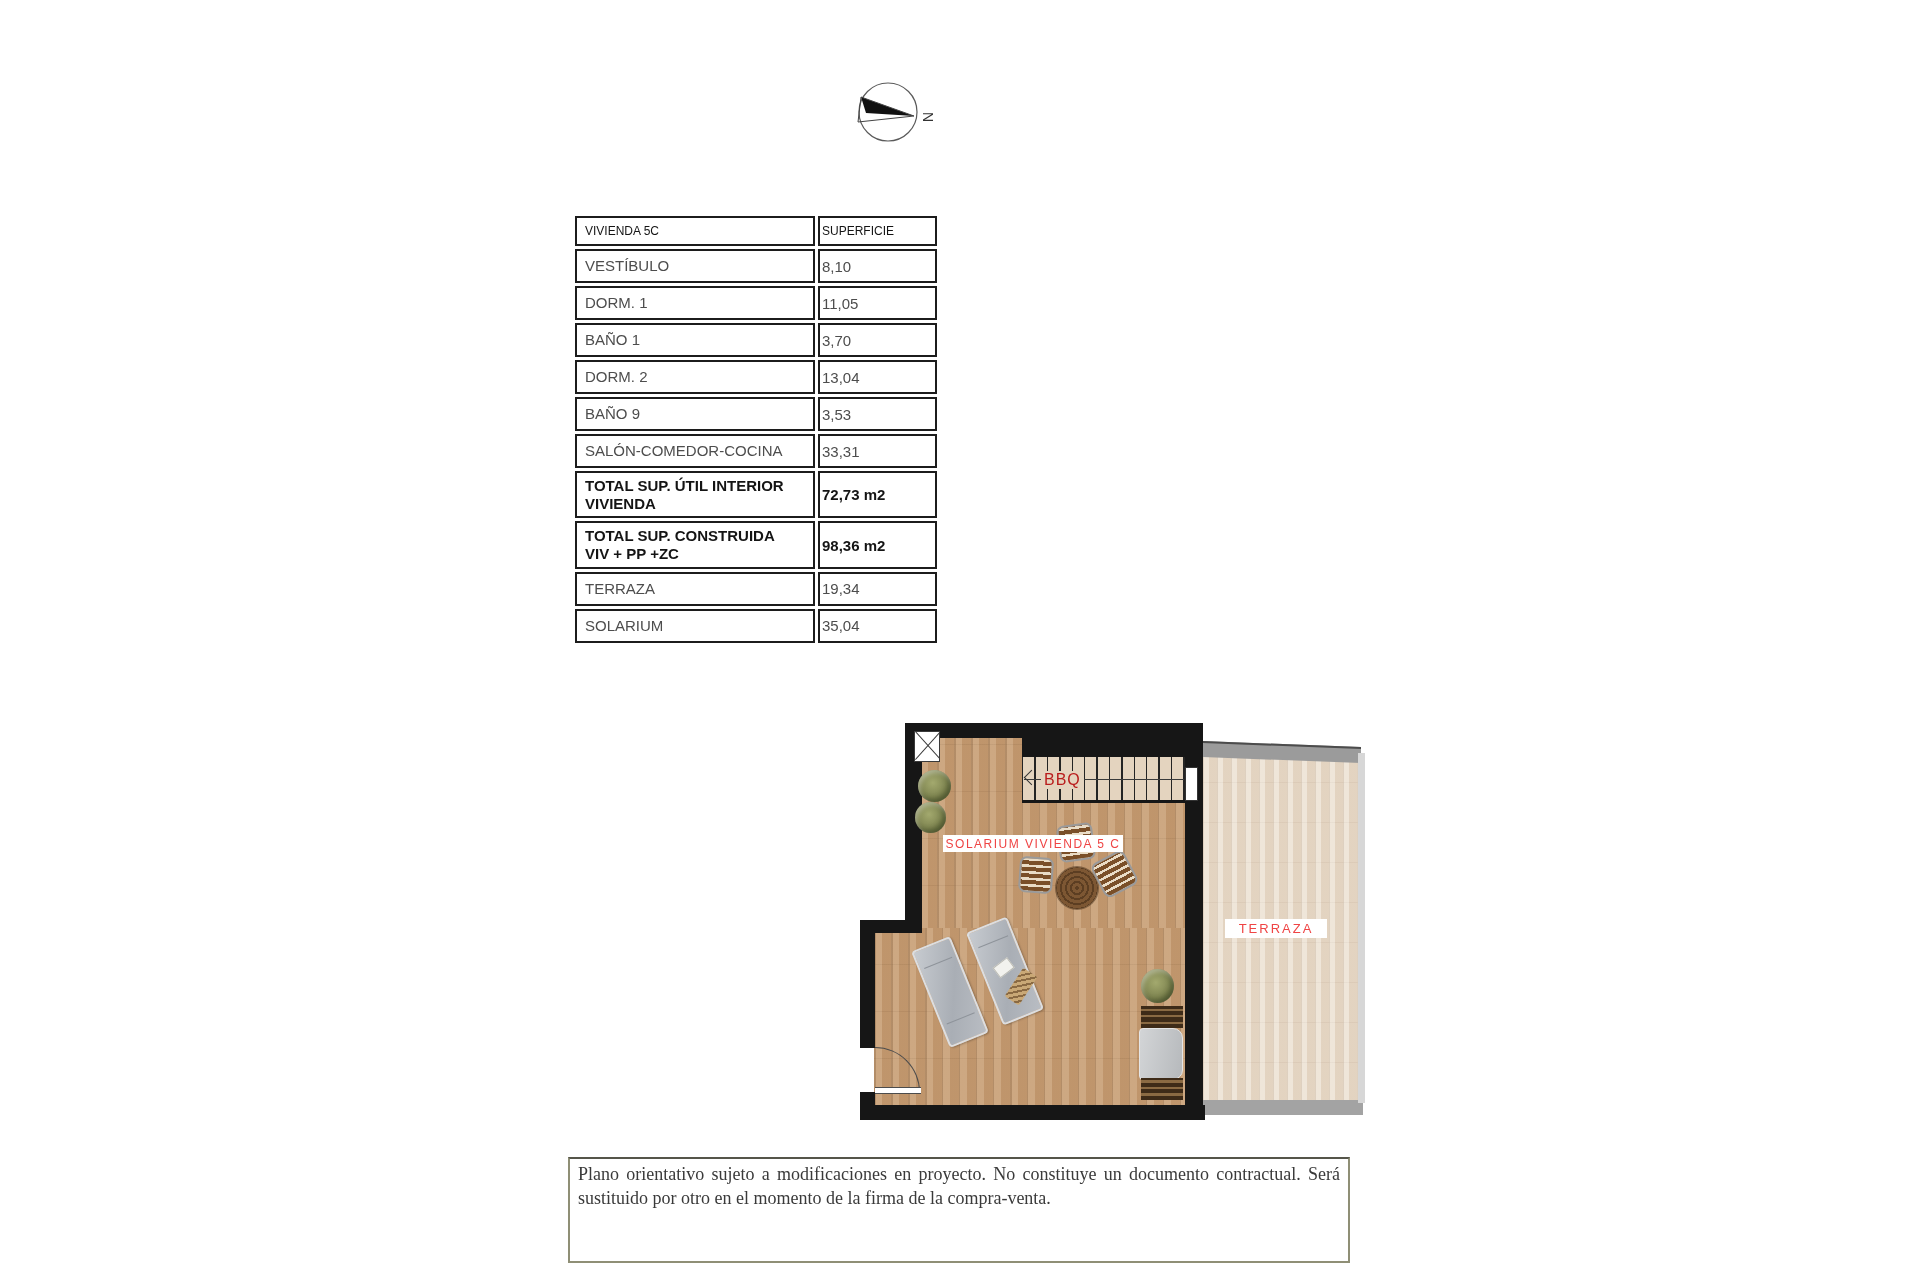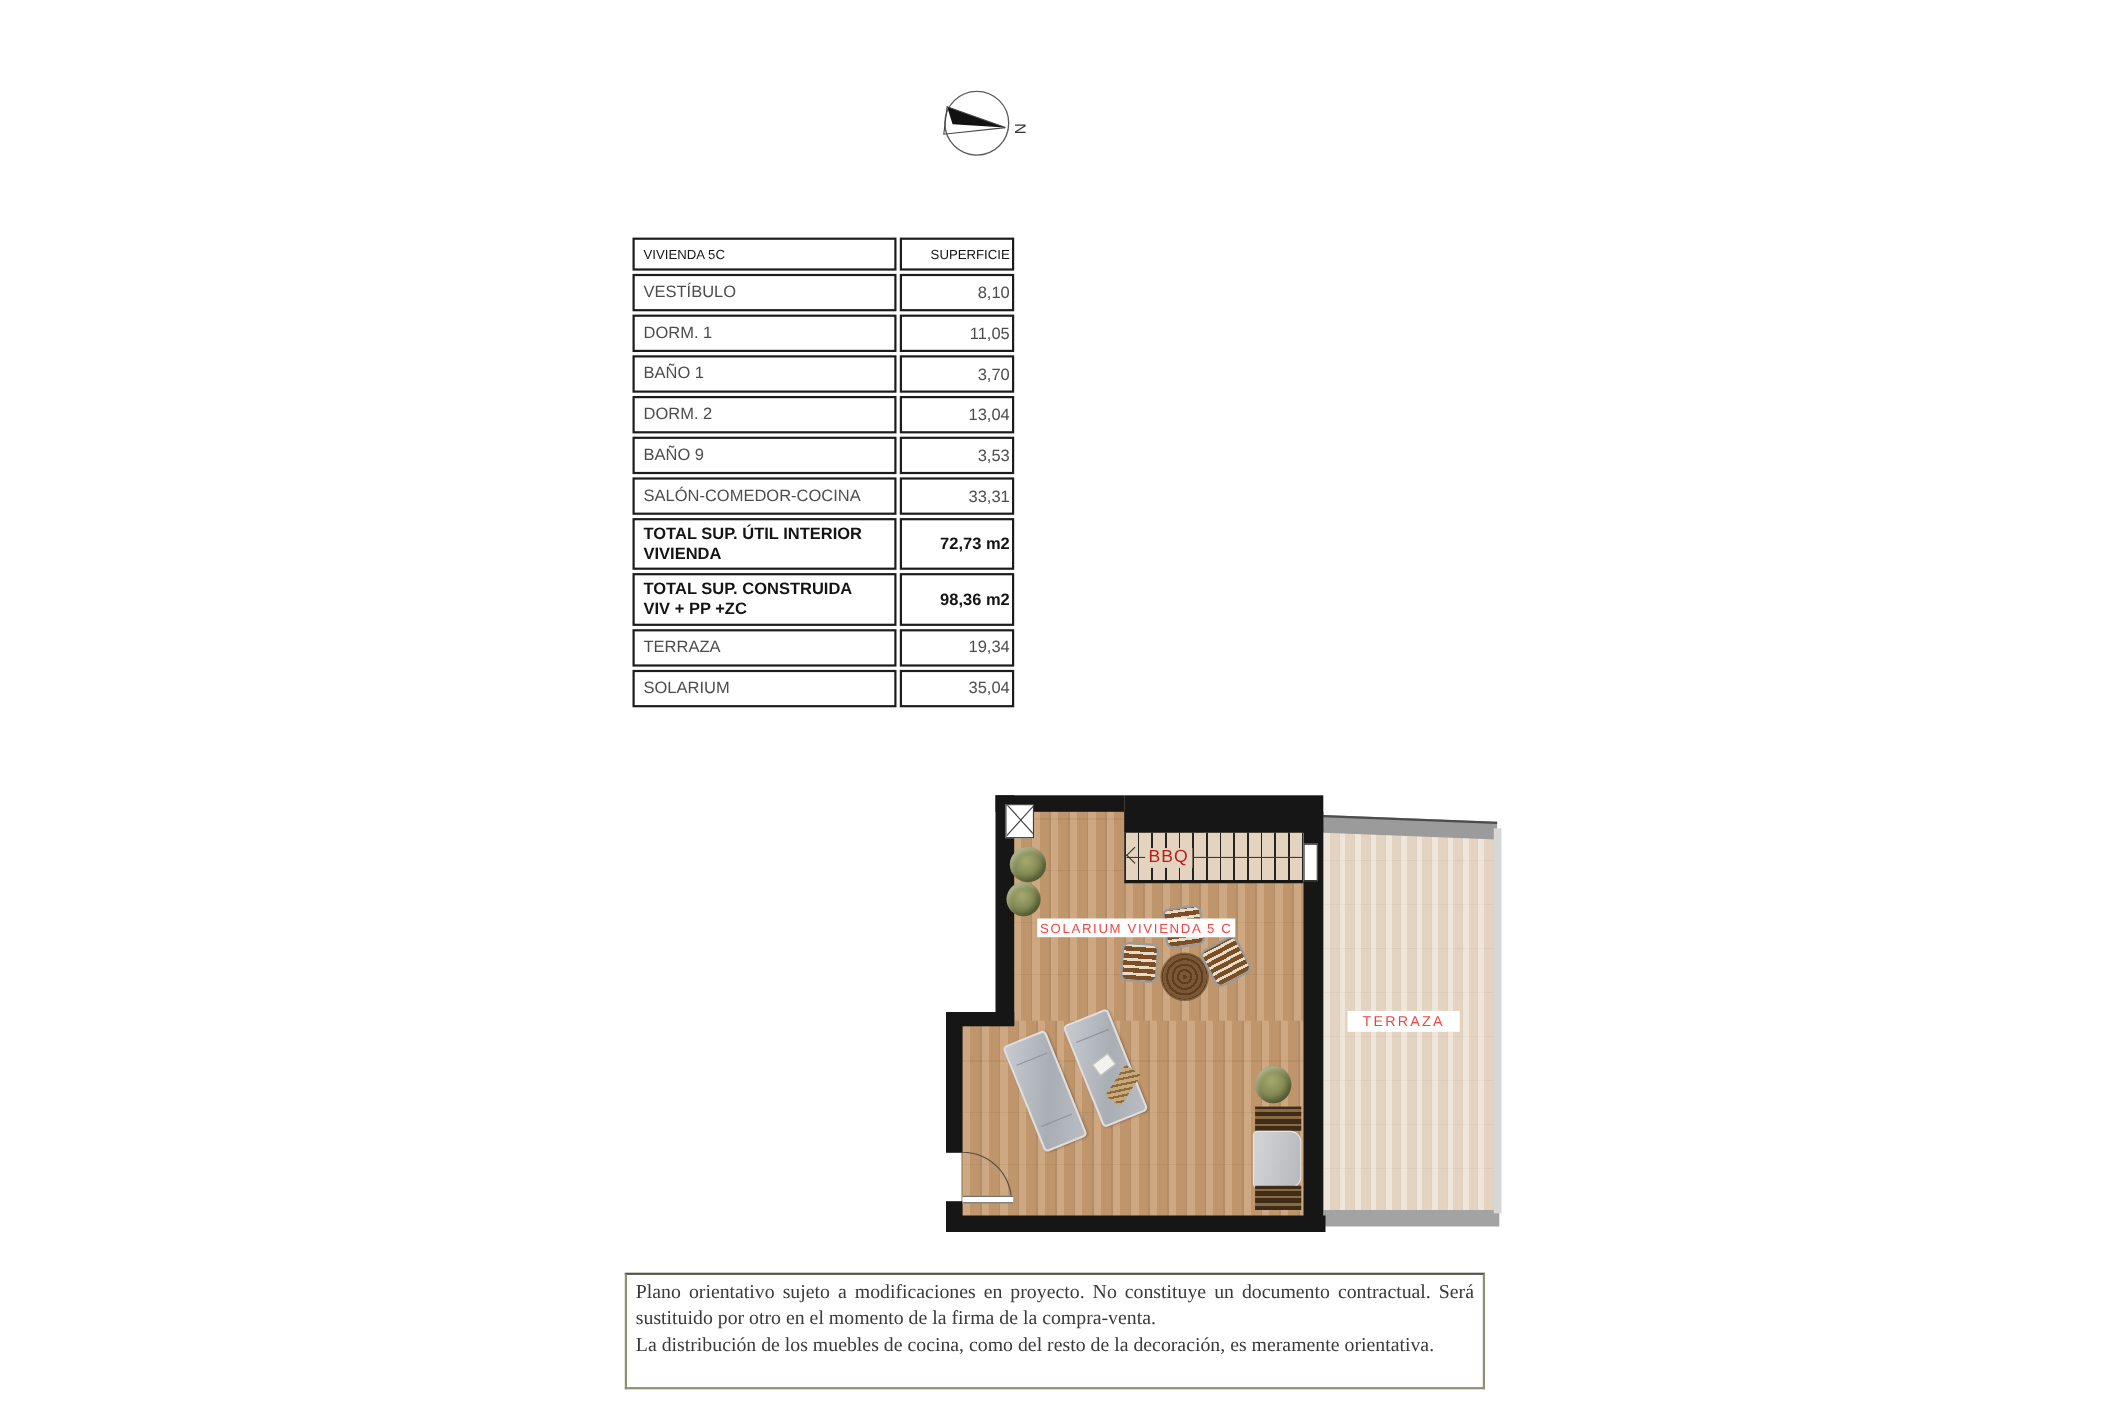--- a/index.html
+++ b/index.html
@@ -33,22 +33,22 @@
     vertical-align: middle;
   }
   .area-table th.c1, .area-table td.c1 {
     width: 240px;
     text-align: left;
     padding: 4px 6px 4px 8px;
     white-space: pre-line;
     line-height: 1.18;
   }
   .area-table th.c2, .area-table td.c2 {
-    width: 104px;
-    text-align: right;
+    width: 119px;
+    text-align: left;
     padding: 4px 2px;
     margin-left: 24px;
   }
   .area-table tr.hdr th { height: 30px; font-weight: normal; color: #141414; font-size: 12px; }
   .area-table td { height: 34px; }
   .area-table td.b { font-weight: bold; color: #141414; }
   .area-table tr.tall td { height: 42px; }
 
   
   .disclaimer {
@@ -301,16 +301,15 @@
 
     <div class="door-arc"></div>
     <div class="door-leaf"></div>
 
     <div class="plan-label" style="left:943px; top:835px; width:180px; height:17px; font-size:12px;">SOLARIUM VIVIENDA 5 C</div>
     <div class="plan-label" style="left:1225px; top:919px; width:102px; height:19px; font-size:13px; letter-spacing:2px;">TERRAZA</div>
   </div>
 
   <div class="disclaimer">
     <p>Plano orientativo sujeto a modificaciones en proyecto. No constituye un documento contractual. Será sustituido por otro en el momento de la firma de la compra-venta.</p>
-    <p>La distribución de los muebles de cocina, como del resto de la decoración, es meramente orientativa.</p>
   </div>
 
 </div>
 
 </body></html>

